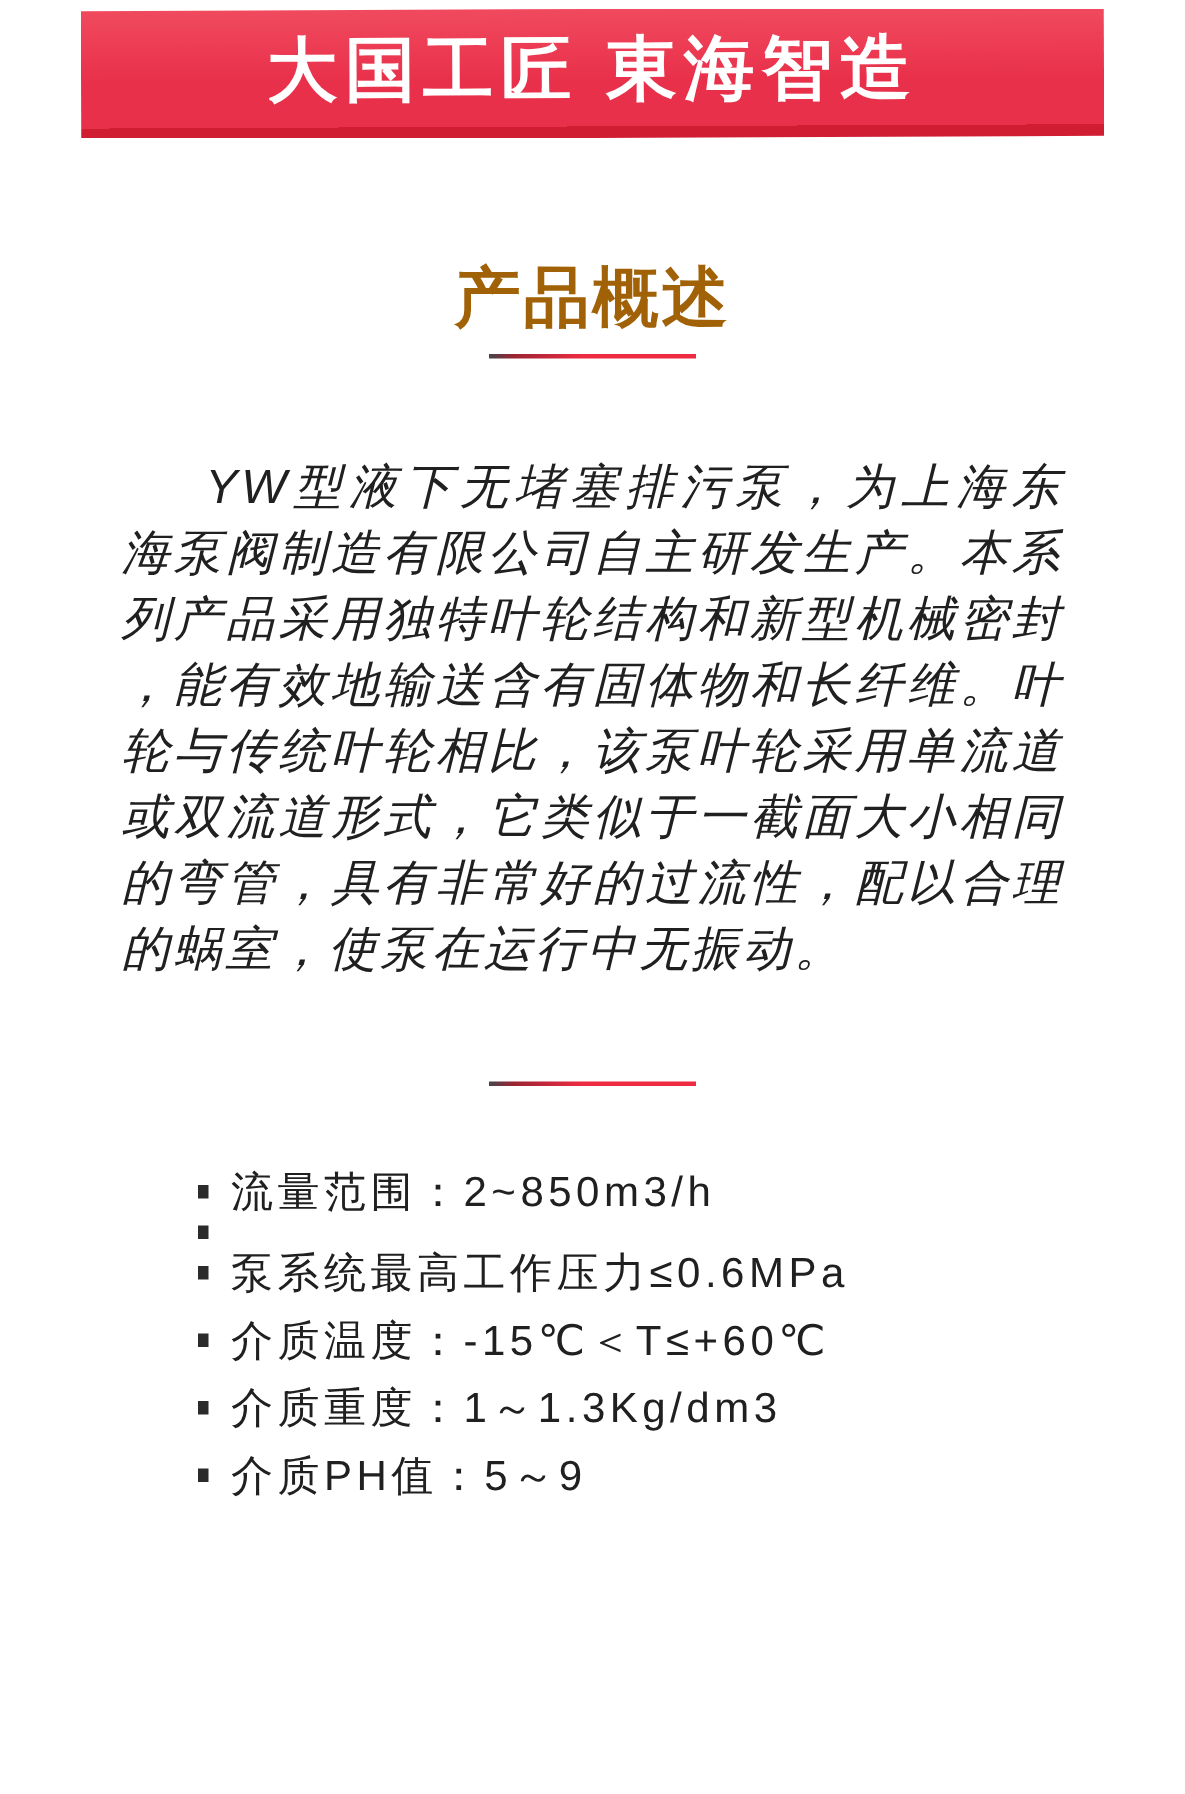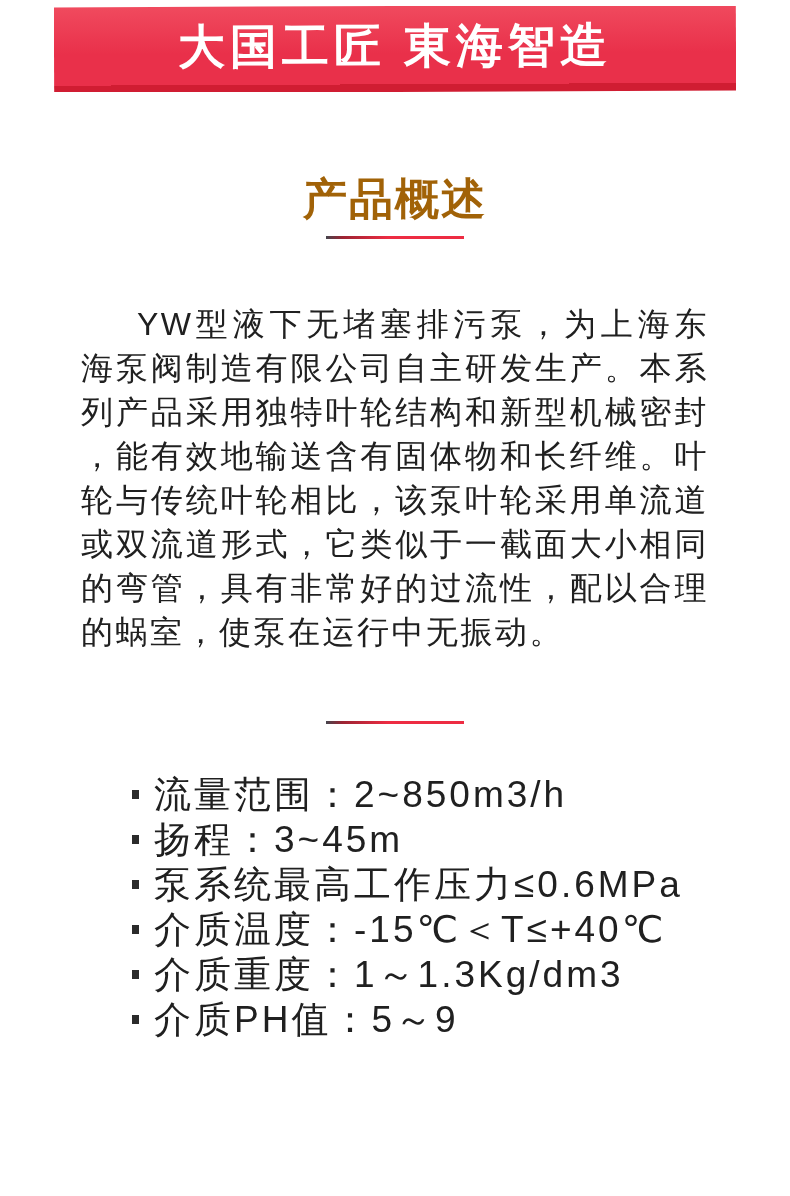--- a/index.html
+++ b/index.html
@@ -74,29 +74,30 @@
   .para {
     width: 628px;
     margin: 63px auto 0;
     color: var(--text-dark, #202020);
     font-size: 32px;
     line-height: 44px;
     letter-spacing: 2.5px;
     text-align: justify;
     text-indent: 56px;
     line-break: anywhere;
+    font-style: italic;
   }
 
   
   .cond-list {
     list-style: none;
     margin: 48px 0 12px;
     padding: 0 0 0 78px;
     color: var(--text-dark, #202020);
-    font-size: 37px;
+    font-size: 28px;
     line-height: 45px;
     letter-spacing: 3px;
   }
   .cond-list li {
     display: flex;
     align-items: center;
     white-space: nowrap;
   }
   .bullet {
     display: inline-block;
@@ -130,29 +131,28 @@
     <div class="sec-head">
       <div class="sec-underline"></div>
     </div>
     <ul class="cond-list">
       <li>
         <span class="bullet"></span>
         <span>流量范围：2~850m3/h</span>
       </li>
       <li>
         <span class="bullet"></span>
-        <span>扬程：3~45m</span>
       </li>
       <li>
         <span class="bullet"></span>
         <span>泵系统最高工作压力≤0.6MPa</span>
       </li>
       <li>
         <span class="bullet"></span>
-        <span>介质温度：-15℃＜T≤+40℃</span>
+        <span>介质温度：-15℃＜T≤+60℃</span>
       </li>
       <li>
         <span class="bullet"></span>
         <span>介质重度：1～1.3Kg/dm3</span>
       </li>
       <li>
         <span class="bullet"></span>
         <span>介质PH值：5～9</span>
       </li>
     </ul>

